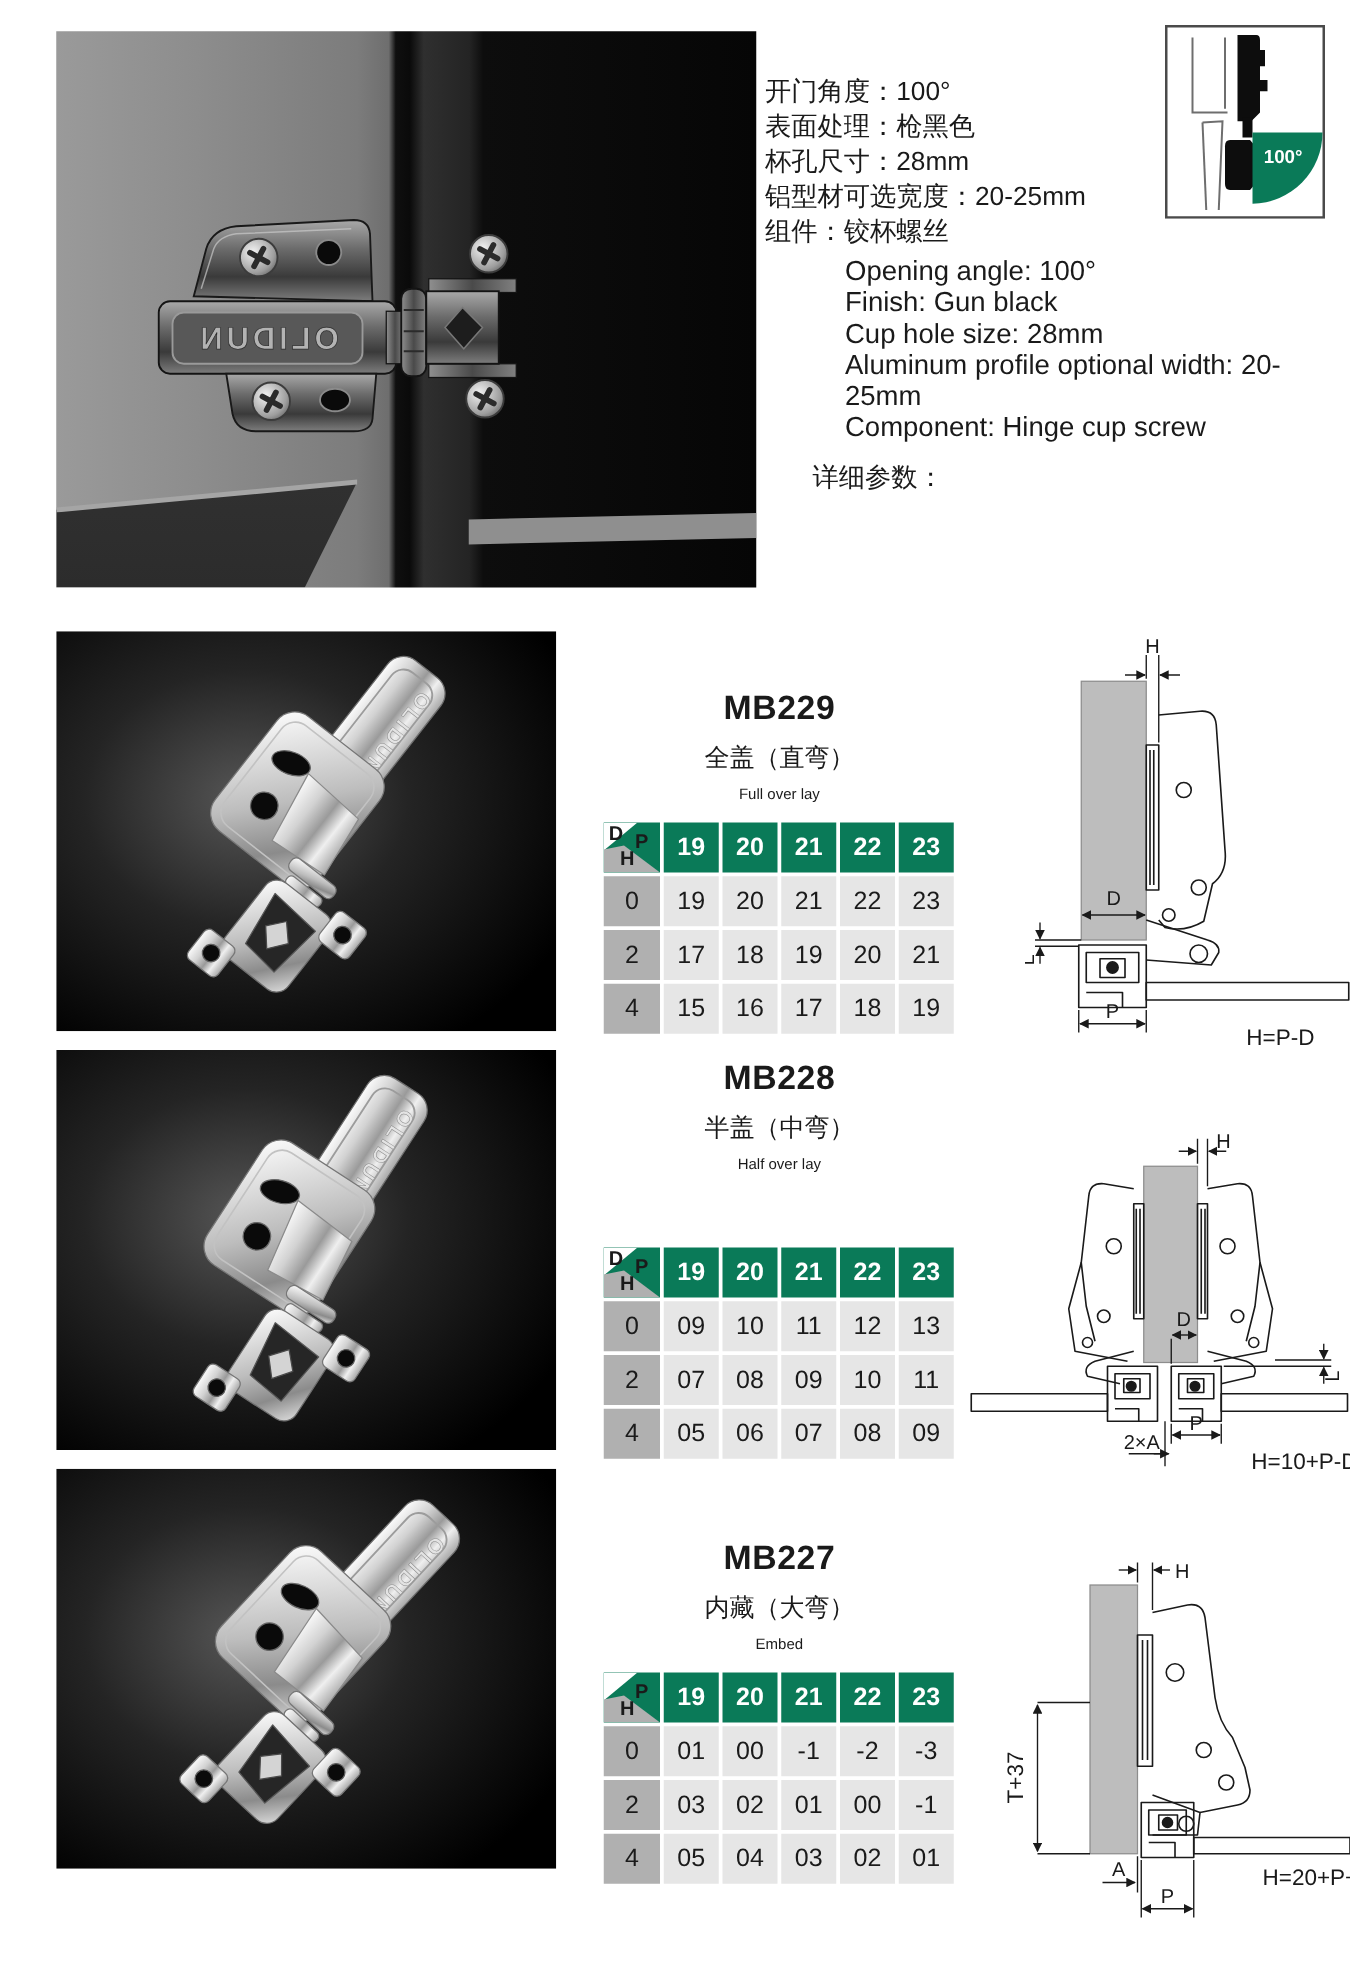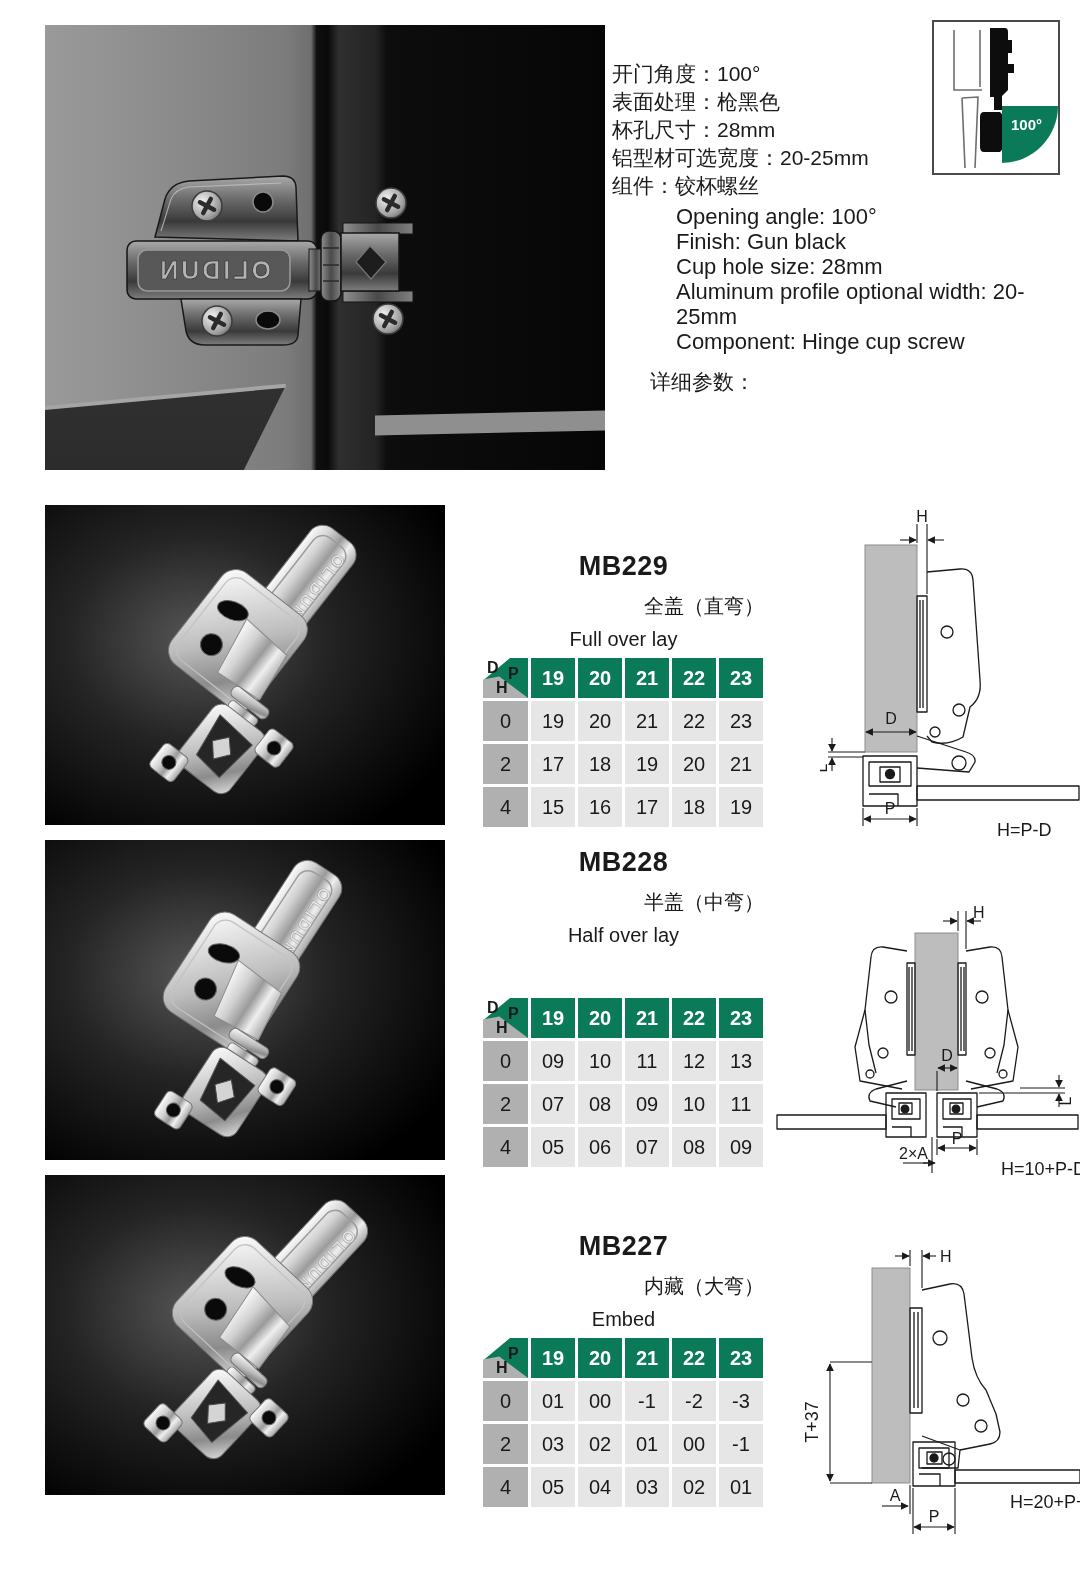--- a/index.html
+++ b/index.html
@@ -28,22 +28,22 @@
   .angle-box{position:absolute;left:932px;top:20px;width:128px;height:155px;}
 
   
   .product-photo{position:absolute;left:45px;width:400px;height:320px;}
   .pp1{top:505px;}.pp2{top:840px;}.pp3{top:1175px;}
 
   
   .sec-title{position:absolute;left:483px;width:281px;text-align:center;}
   .st1{top:551px;}.st2{top:847px;}.st3{top:1231px;}
   .sec-title .model{font-size:27px;font-weight:700;letter-spacing:.5px;}
-  .sec-title .sub-cn{font-size:20px;margin-top:11px;text-align:right;}
-  .sec-title .sub-en{font-size:20px;margin-top:8px;}
+  .sec-title .sub-cn{font-size:20px;margin-top:11px;}
+  .sec-title .sub-en{font-size:12px;margin-top:8px;}
 
   
   .tbl{position:absolute;left:483px;display:grid;
        grid-template-columns:45px repeat(5,44px);grid-auto-rows:40px;gap:3px;}
   .tb1{top:658px;}.tb2{top:998px;}.tb3{top:1338px;}
   .tbl>div{display:flex;align-items:center;justify-content:center;font-size:20px;}
   .tbl .th{background:var(--green);color:#fff;font-weight:600;}
   .tbl .rh{background:#b0b0b0;}
   .tbl .td{background:#e6e6e6;}
   .corner{position:relative;background:var(--green);}

